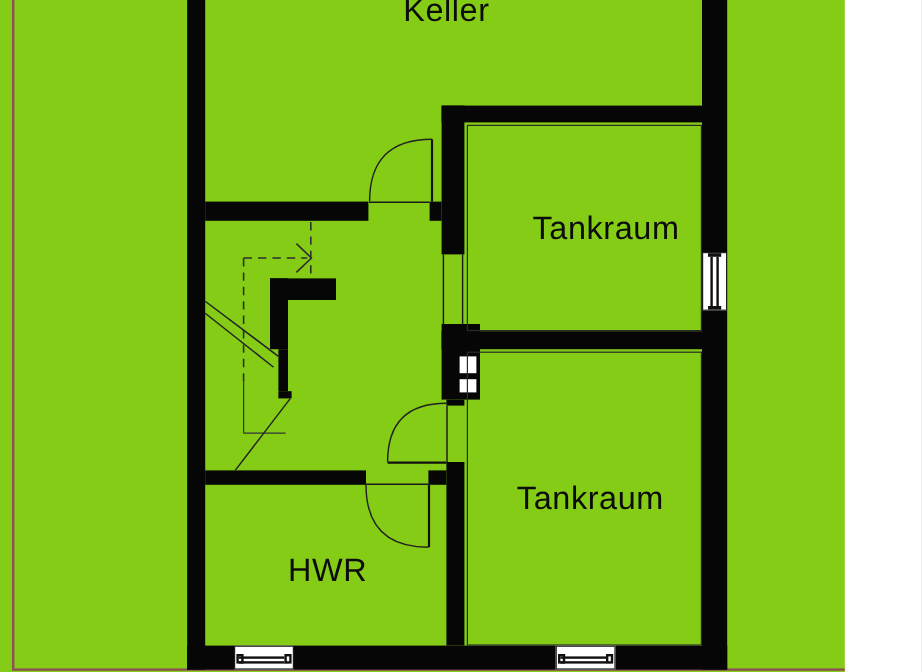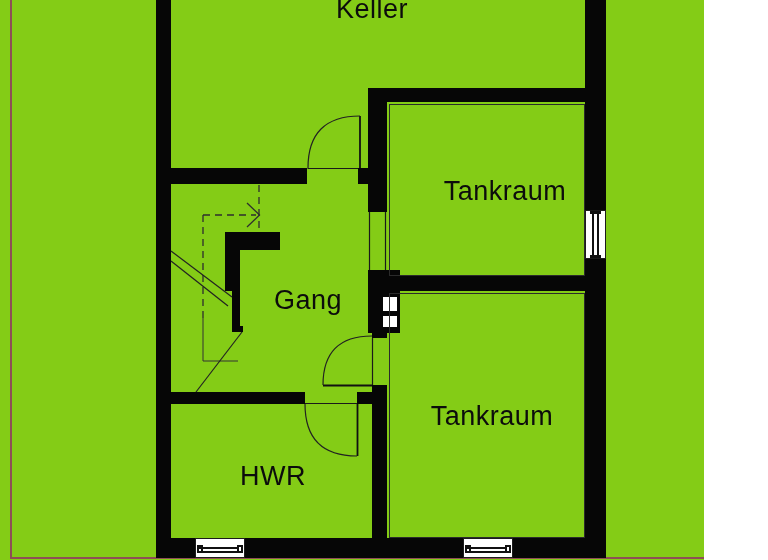--- a/index.html
+++ b/index.html
@@ -97,17 +97,16 @@
 
     <path d="M203,318 L203,361" stroke="#333" stroke-width="1"></path>
     <path d="M203,361 L238,361" stroke="#333" stroke-width="1"></path>
     <path d="M171,251 L232,297" stroke="#222" stroke-width="1.2"></path>
     <path d="M171,261 L228,306" stroke="#222" stroke-width="1.2"></path>
     <path d="M242,332 L196,392" stroke="#222" stroke-width="1.2"></path>
   </svg>
 
   <div class="label" style="left:372px;top:9px;">Keller</div>
   <div class="label" style="left:505px;top:191px;">Tankraum</div>
-  <div class="label" style="left:308px;top:300px;">Gang</div>
   <div class="label" style="left:492px;top:416px;">Tankraum</div>
   <div class="label" style="left:273px;top:476px;text-align:right;">HWR</div>
 
 </div>
 
 </body></html>

